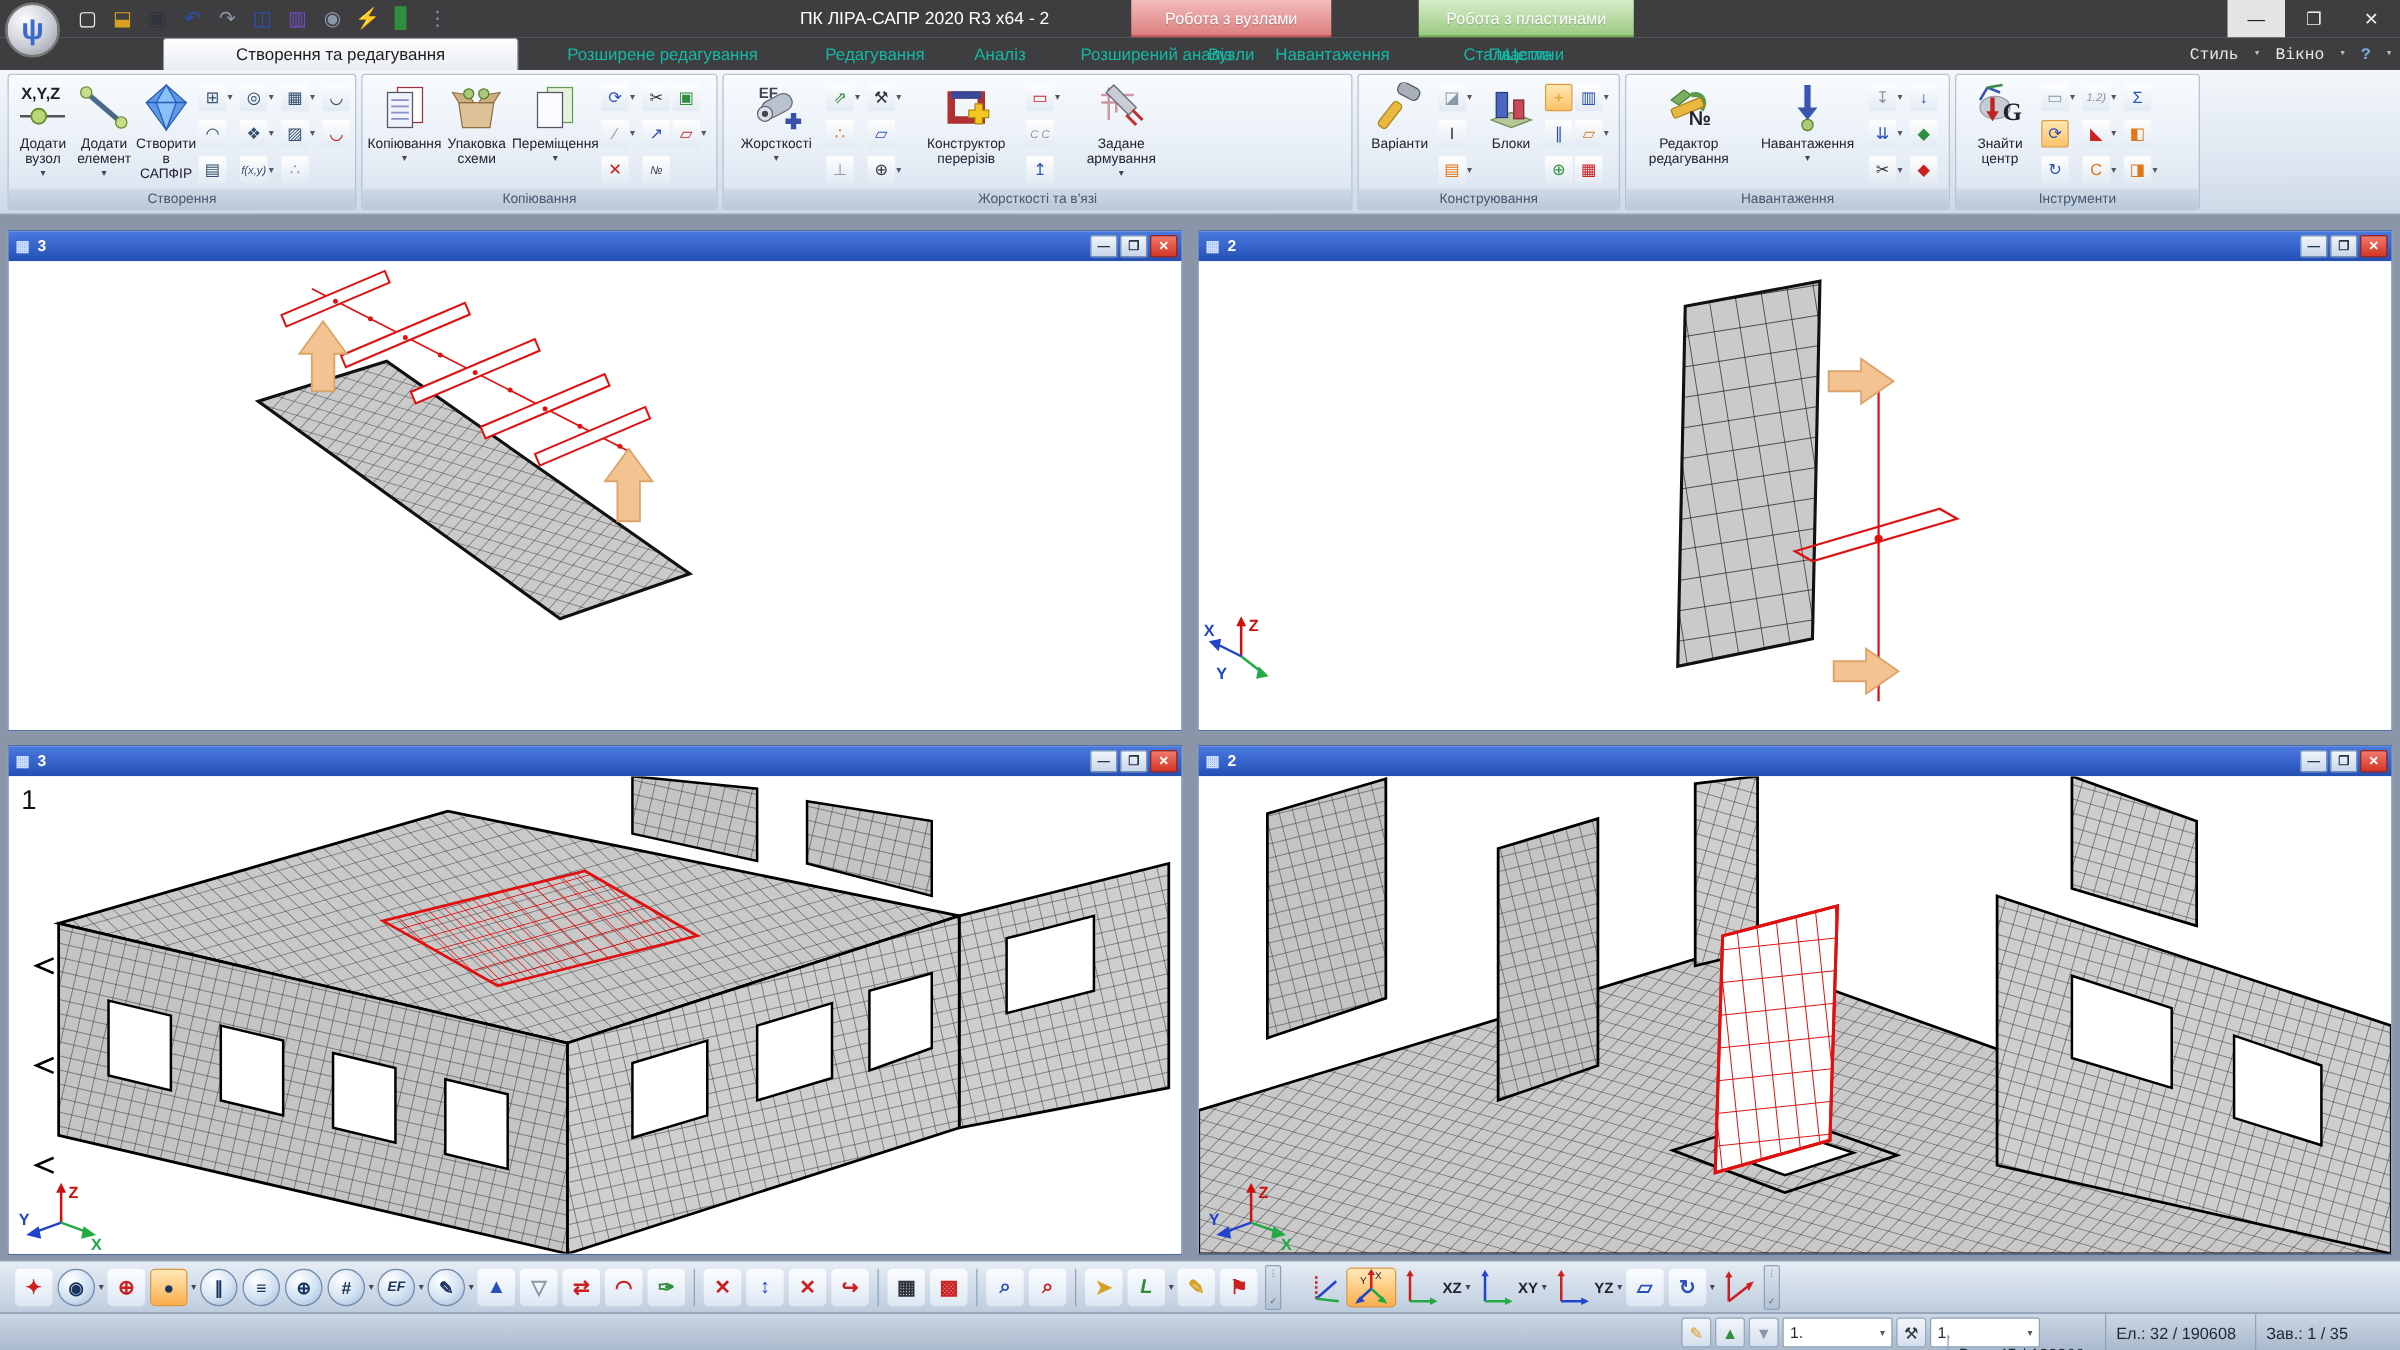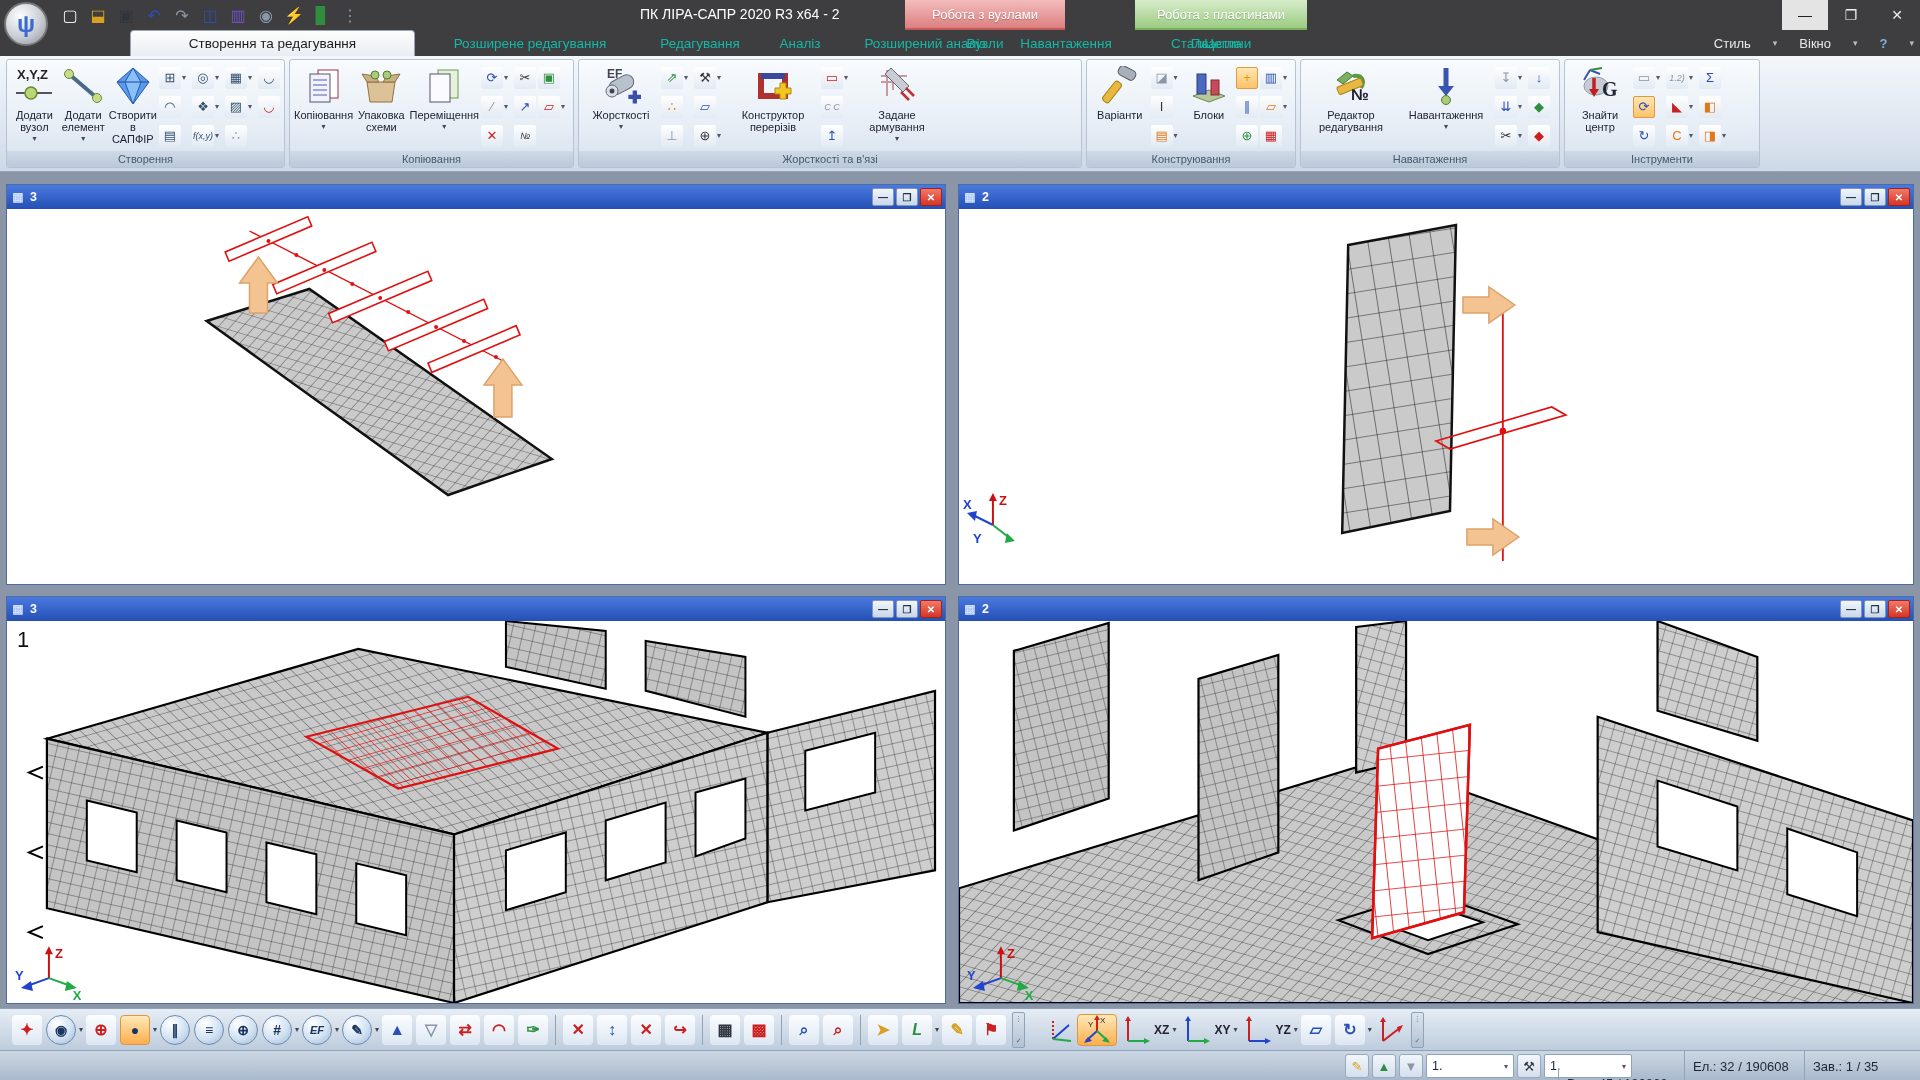--- a/index.html
+++ b/index.html
@@ -17,21 +17,21 @@
   #ctx-nodes{left:905px;width:160px;background:linear-gradient(#f3bcbc,#dd7f7f);border-bottom:2px solid #c25a5a;}
   #ctx-plates{left:1135px;width:172px;background:linear-gradient(#d7ecca,#9ccc82);border-bottom:2px solid #79ae5e;}
   #winctl{position:absolute;right:0;top:0;height:30px;display:flex;}
   .wc{width:46px;height:30px;display:flex;align-items:center;justify-content:center;font-size:14px;color:#eee;}
   .wc.minlight{background:#e4e4e4;color:#222;}
   
   #tabrow{position:absolute;left:0;top:30px;width:1920px;height:26px;background:#3e3e40;padding-left:31px;}
   .tab{position:absolute;top:0;height:26px;display:flex;align-items:center;justify-content:center;
     color:#14b8a6;font-size:13.5px;white-space:nowrap;padding:0 10px;}
   .tab.active{background:linear-gradient(#fdfdfd,#e9edf3);color:#1c1c1c;border-radius:4px 4px 0 0;border:1px solid #9aa6b6;border-bottom:none;}
-  #tabsright{position:absolute;right:6px;top:0;height:26px;display:flex;align-items:center;gap:22px;color:#e8e8e8;font-size:13px;}
+  #tabsright{position:absolute;right:6px;top:0;height:26px;display:flex;align-items:center;gap:12px;color:#e8e8e8;font-size:13px;font-family:Liberation Mono, monospace;}
   #tabsright .dd{font-size:9px;color:#bbb;}
   #tabsright .helpq{color:#7fb0e8;font-weight:bold;}
   
   #ribbon{position:absolute;left:0;top:56px;width:1920px;height:116px;
     background:linear-gradient(#f3f7fb,#dbe4ef 70%,#cdd9e7);border-bottom:1px solid #93a5ba;}
   .rgroup{position:absolute;top:3px;height:109px;border:1px solid #b7c3d3;border-radius:3px;
     background:linear-gradient(#f8fbfe,#e7eef6 60%,#d6e1ee);box-shadow:inset 0 1px 0 #fff;}
   .rg-caption{position:absolute;left:0;right:0;bottom:0;height:16px;font-size:11px;color:#44586e;
     display:flex;align-items:center;justify-content:center;background:linear-gradient(#cfdae7,#bac8d9);border-radius:0 0 3px 3px;}
   .rg-body{position:absolute;left:2px;right:2px;top:2px;height:89px;display:flex;align-items:flex-start;gap:2px;padding:1px 2px;}

